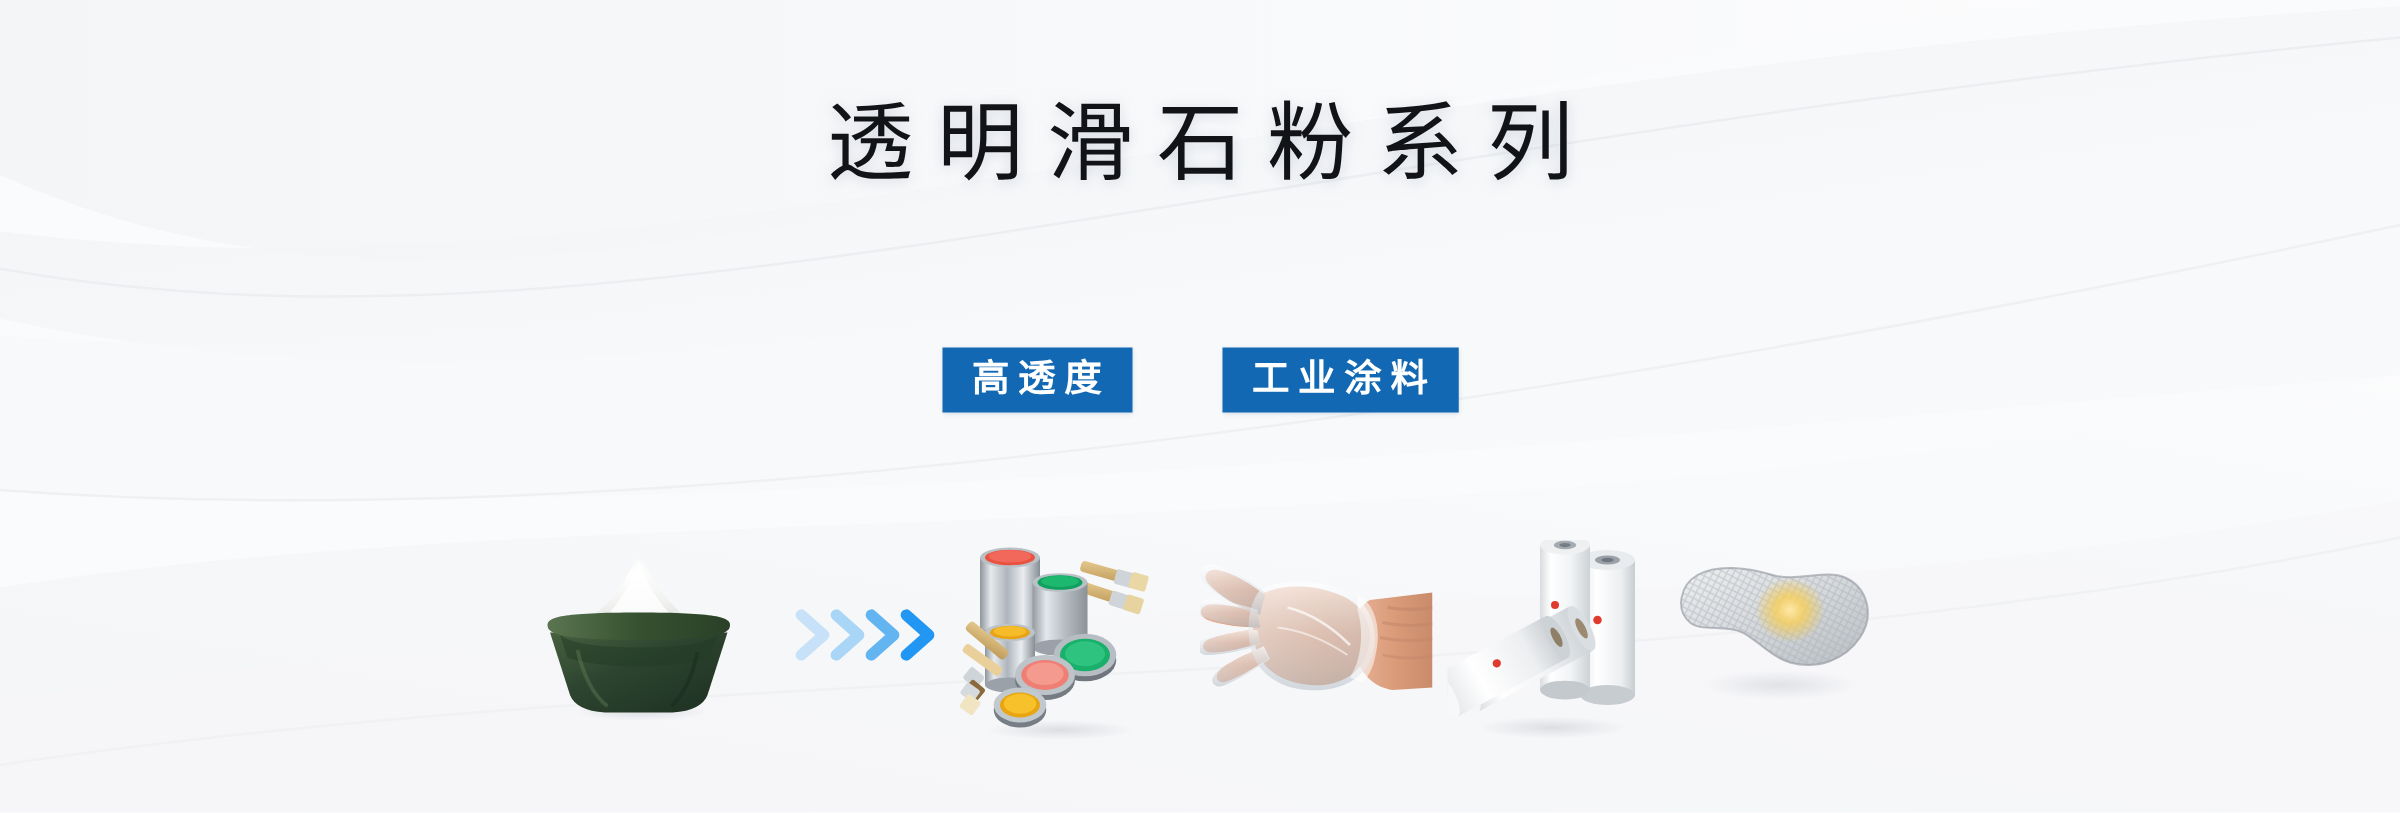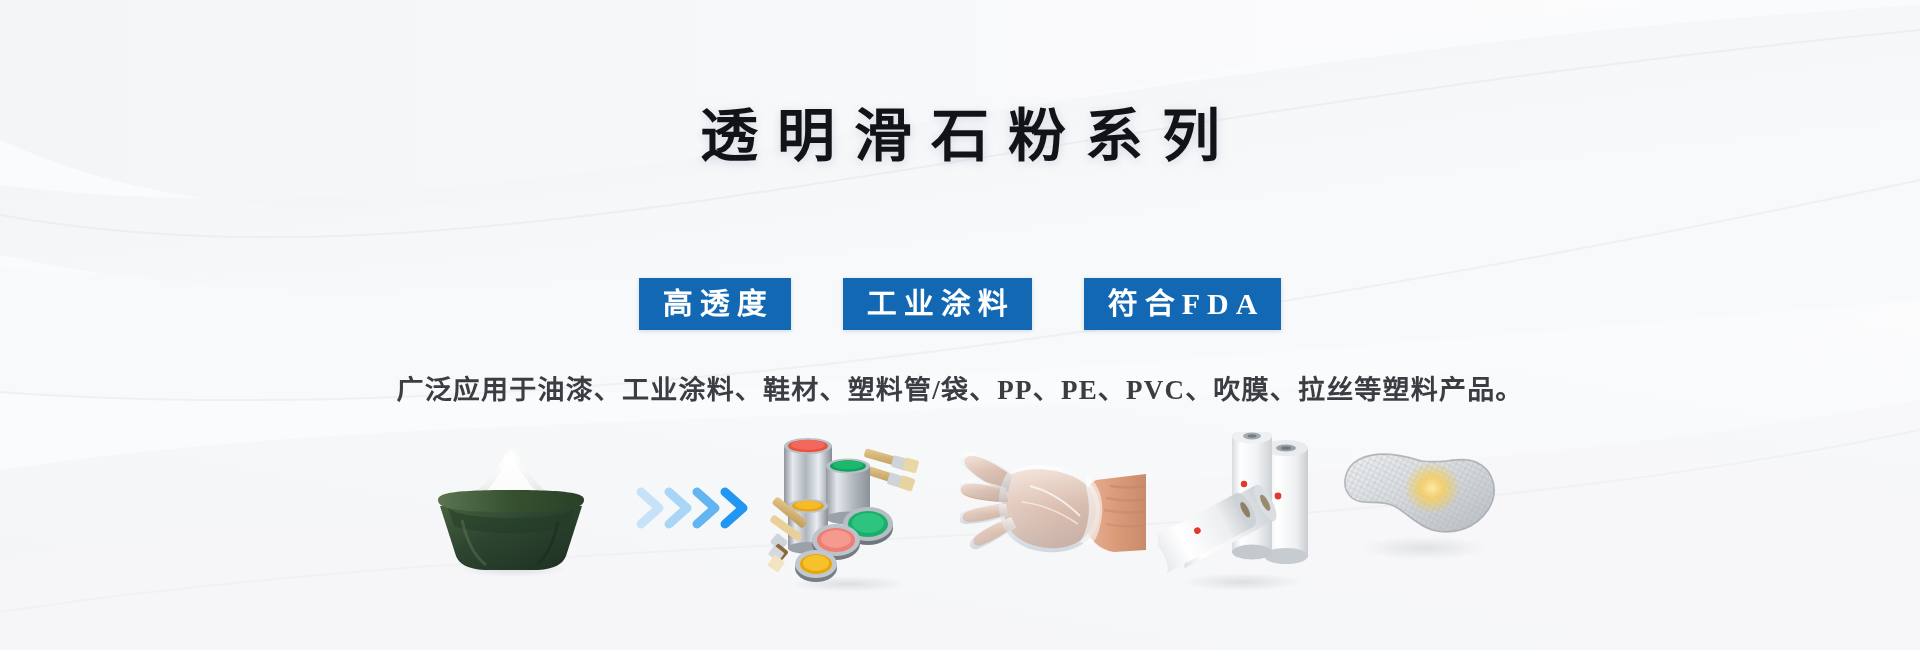--- a/index.html
+++ b/index.html
@@ -16,31 +16,30 @@
   
   .bg-waves{position:absolute;inset:0;width:100%;height:100%;pointer-events:none;}
 
   
   .title-wrap{
     position:absolute;left:0;top:78px;width:1920px;text-align:center;
   }
   .main-title{
     display:inline-block;
     font-family:"Liberation Serif","DejaVu Serif",serif;
-    font-size:58px;line-height:1.08;font-weight:700;color:#111317;
+    font-size:69px;line-height:1.08;font-weight:400;color:#111317;
     letter-spacing:19px;text-indent:19px;
     text-shadow:0 2px 10px rgba(180,190,205,.55), 0 0 2px rgba(255,255,255,.9);
     white-space:nowrap;
-    margin-top:28px;
   }
   
   .badges{
     position:absolute;top:278px;left:0;width:1920px;
     display:flex;justify-content:center;align-items:flex-start;
-    gap:52px;
+    gap:72px;
   }
   .badge{
     background:#1268b3;color:#ffffff;
     font-family:"Liberation Serif","DejaVu Serif",serif;
     font-size:30px;font-weight:700;line-height:52px;height:52px;
     padding:0 17px;letter-spacing:7px;text-indent:7px;white-space:nowrap;
     box-shadow:0 1px 4px rgba(25,80,130,.18);
   }
   
   .subtitle-wrap{position:absolute;top:368px;left:0;width:1920px;text-align:center;}
@@ -106,26 +105,22 @@
     <path d="M0,612 C620,520 1300,560 1920,430" fill="none" stroke="#eff1f3" stroke-width="2"></path>
   </svg>
 
   <div class="title-wrap">
     <span class="main-title">透明滑石粉系列</span>
   </div>
 
   <div class="badges">
     <div class="badge">高透度</div>
     <div class="badge">工业涂料</div>
-    <div class="badge">符合FDA</div>
   </div>
 
-  <div class="subtitle-wrap">
-    <span class="subtitle">广泛应用于油漆、工业涂料、鞋材、塑料管/袋、PP、PE、PVC、吹膜、拉丝等塑料产品。</span>
-  </div>
 
   <div class="strip">
 
     <div class="item bowl">
       <svg width="186" height="140" viewBox="0 0 186 140">
         <defs>
           <linearGradient id="bowlg" x1="0" y1="0" x2="1" y2="1">
             <stop offset="0%" stop-color="#47603f"></stop>
             <stop offset="42%" stop-color="#2d4530"></stop>
             <stop offset="100%" stop-color="#1d2f21"></stop>

